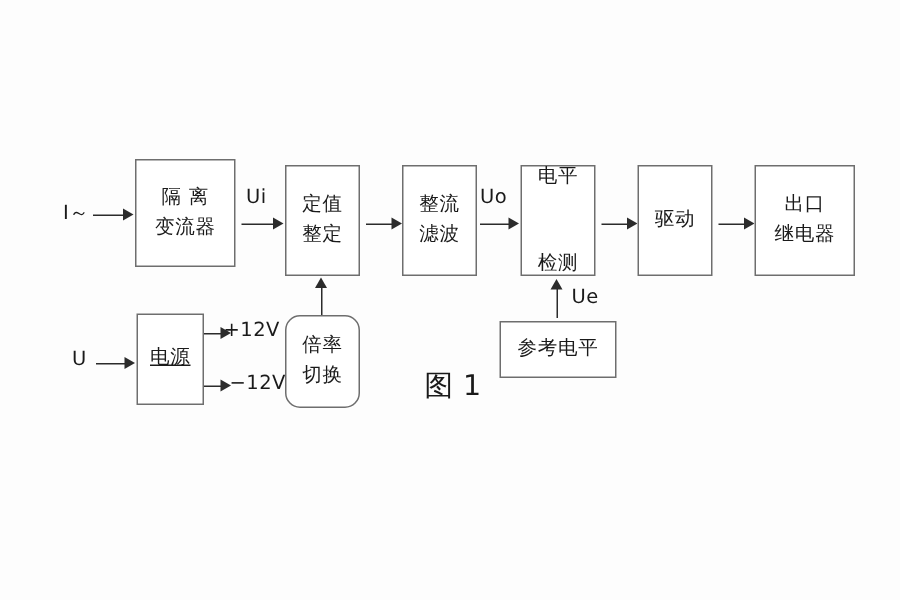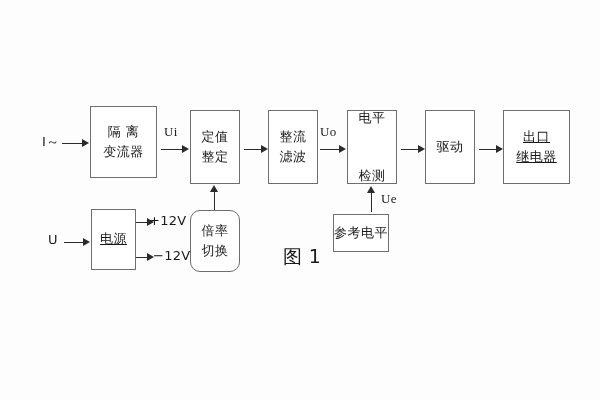--- a/index.html
+++ b/index.html
@@ -42,21 +42,20 @@
   }
   .label {
     position: absolute;
     color: #1a1a1a;
     font-size: 13px;
     white-space: nowrap;
     letter-spacing: 0.3px;
   }
   .label.sig {
     font-size: 13px;
-    font-family: Liberation Serif, serif;
   }
   .label.cap {
     font-size: 19px;
   }
   
   .harrow {
     position: absolute;
     height: 9px;
   }
   .harrow .shaft {
@@ -159,21 +158,21 @@
 
   <div class="box one-line" style="left:425px; top:110px; width:50px; height:74px;">
     <span class="ln">驱动</span>
   </div>
 
   <div class="harrow" style="left:479px; top:145px; width:24px;">
     <div class="shaft"></div>
     <div class="head"></div>
   </div>
 
-  <div class="box" style="left:503px; top:110px; width:67px; height:74px;text-decoration:underline;">
+  <div class="box" style="left:503px; top:110px; width:67px; height:74px;">
     <span class="ln">出口</span>
     <span class="ln">继电器</span>
   </div>
 
   <div class="label" style="left:48px; top:232px;">U</div>
 
   <div class="harrow" style="left:64px; top:238px; width:26px;">
     <div class="shaft"></div>
     <div class="head"></div>
   </div>
@@ -204,19 +203,19 @@
     <span class="ln">切换</span>
   </div>
 
   <div class="varrow" style="left:367px; top:186px; height:26px;">
     <div class="head"></div>
     <div class="shaft"></div>
   </div>
 
   <div class="label sig" style="left:381px; top:191px;">Ue</div>
 
-  <div class="box one-line" style="left:333px; top:214px; width:56px; height:38px;justify-content:center;">
+  <div class="box one-line" style="left:333px; top:214px; width:78px; height:38px;justify-content:center;">
     <span class="ln">参考电平</span>
   </div>
 
   <div class="label cap" style="left:283px; top:244px;">图 1</div>
 
 </div>
 
 </body></html>

